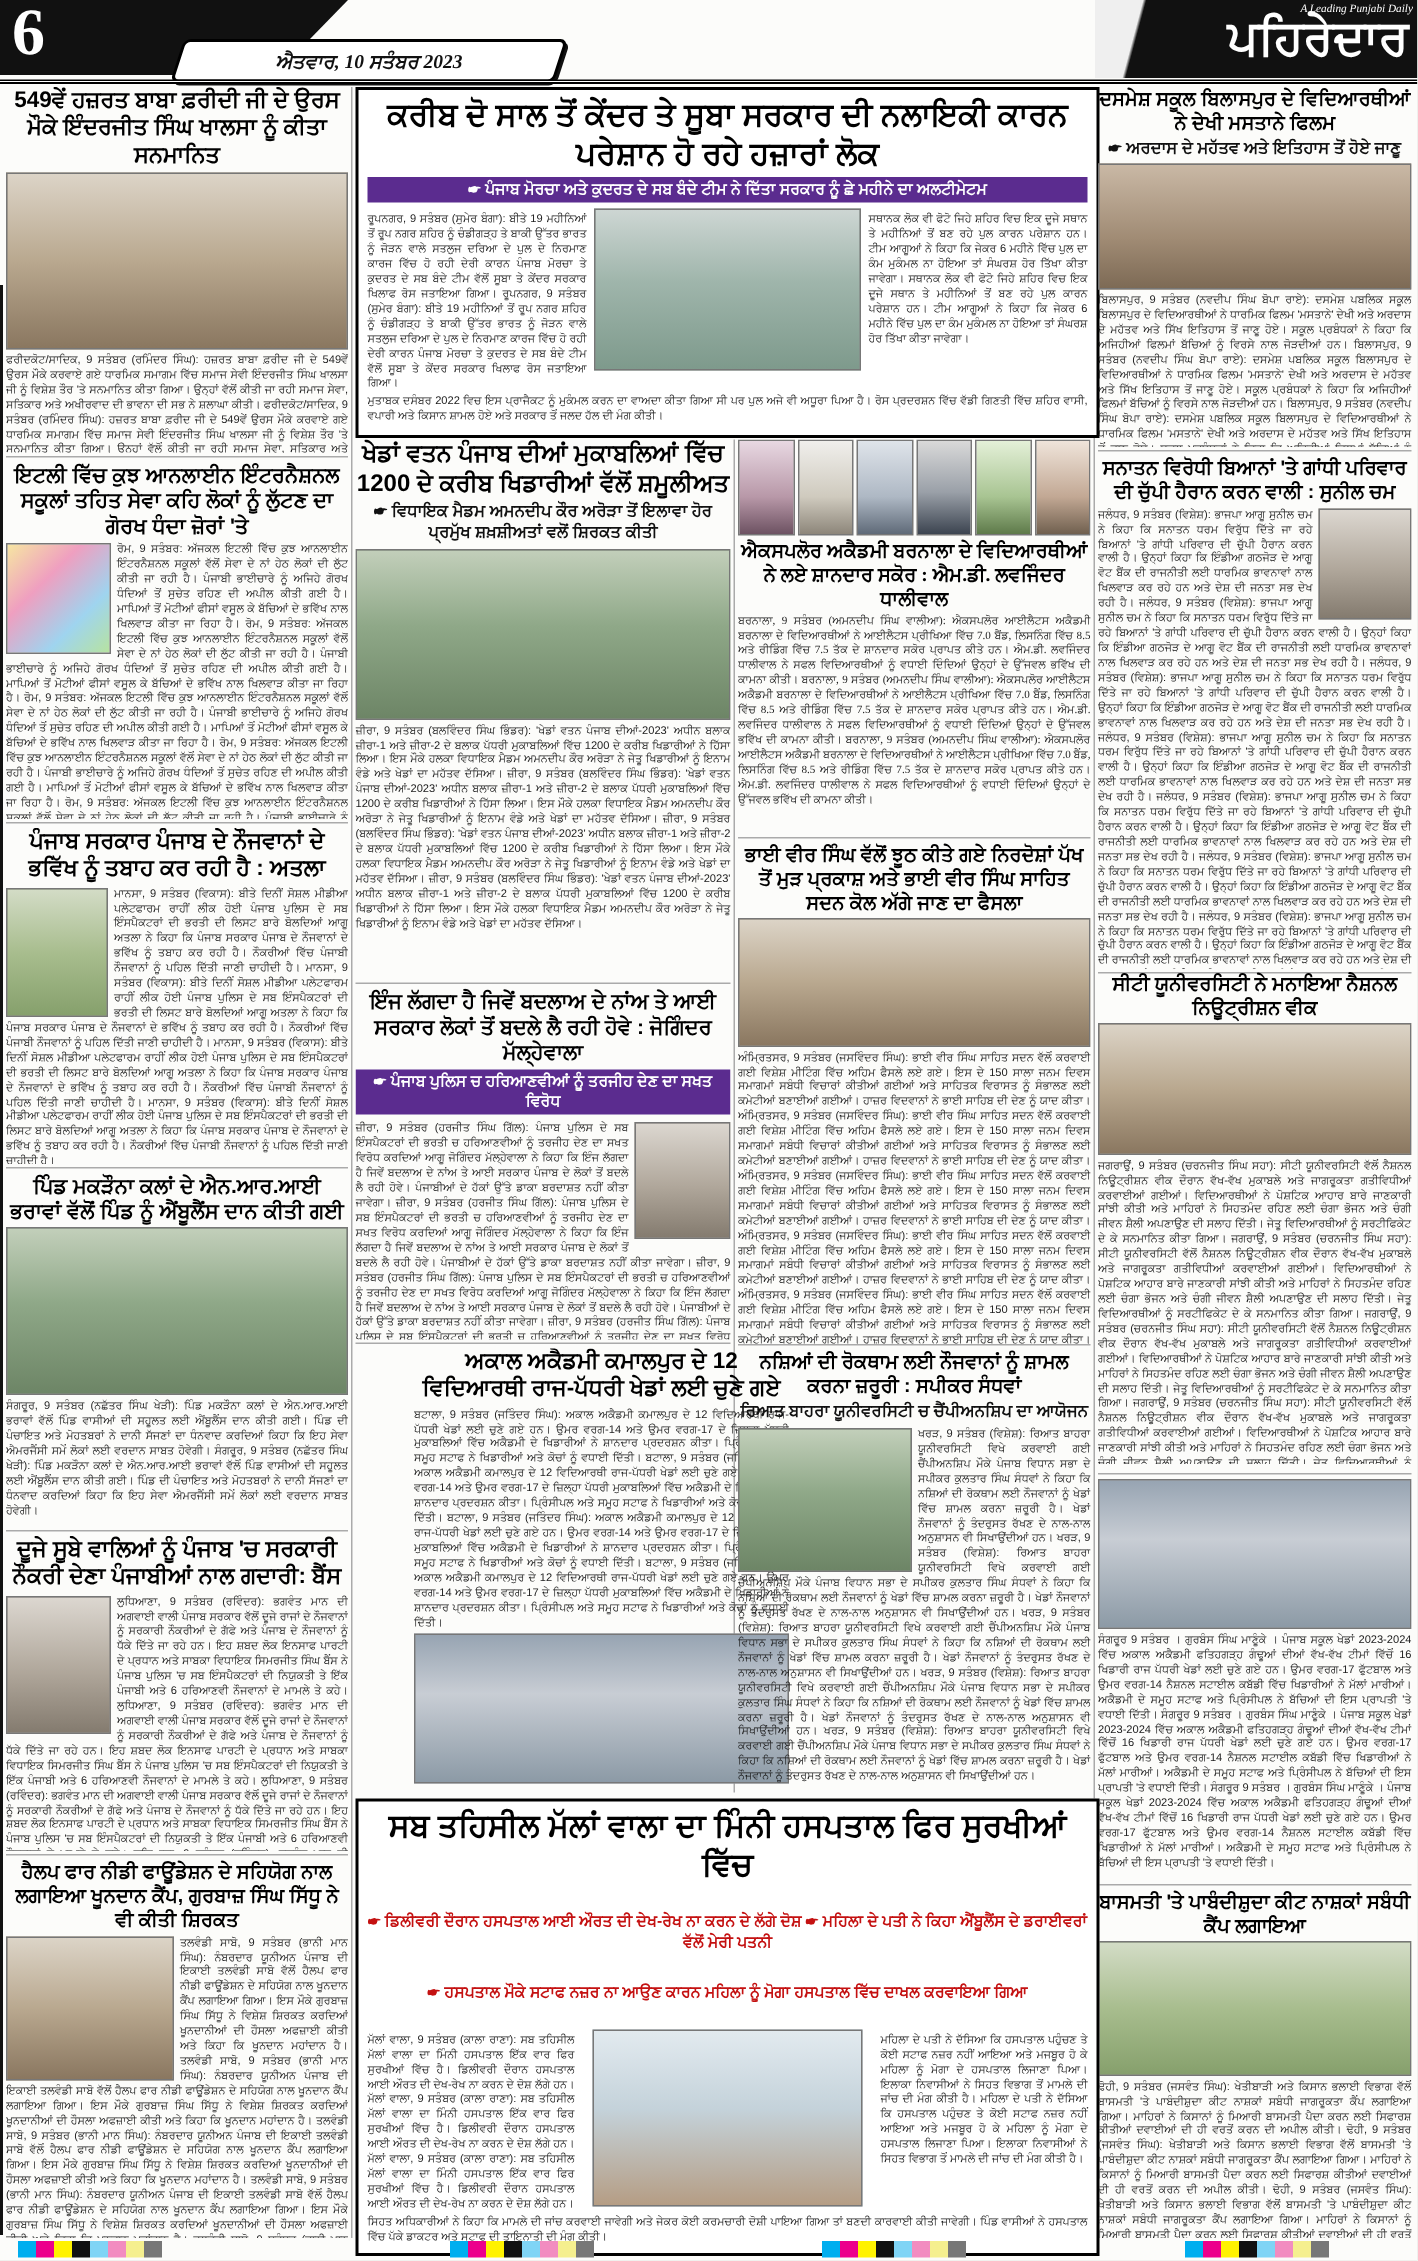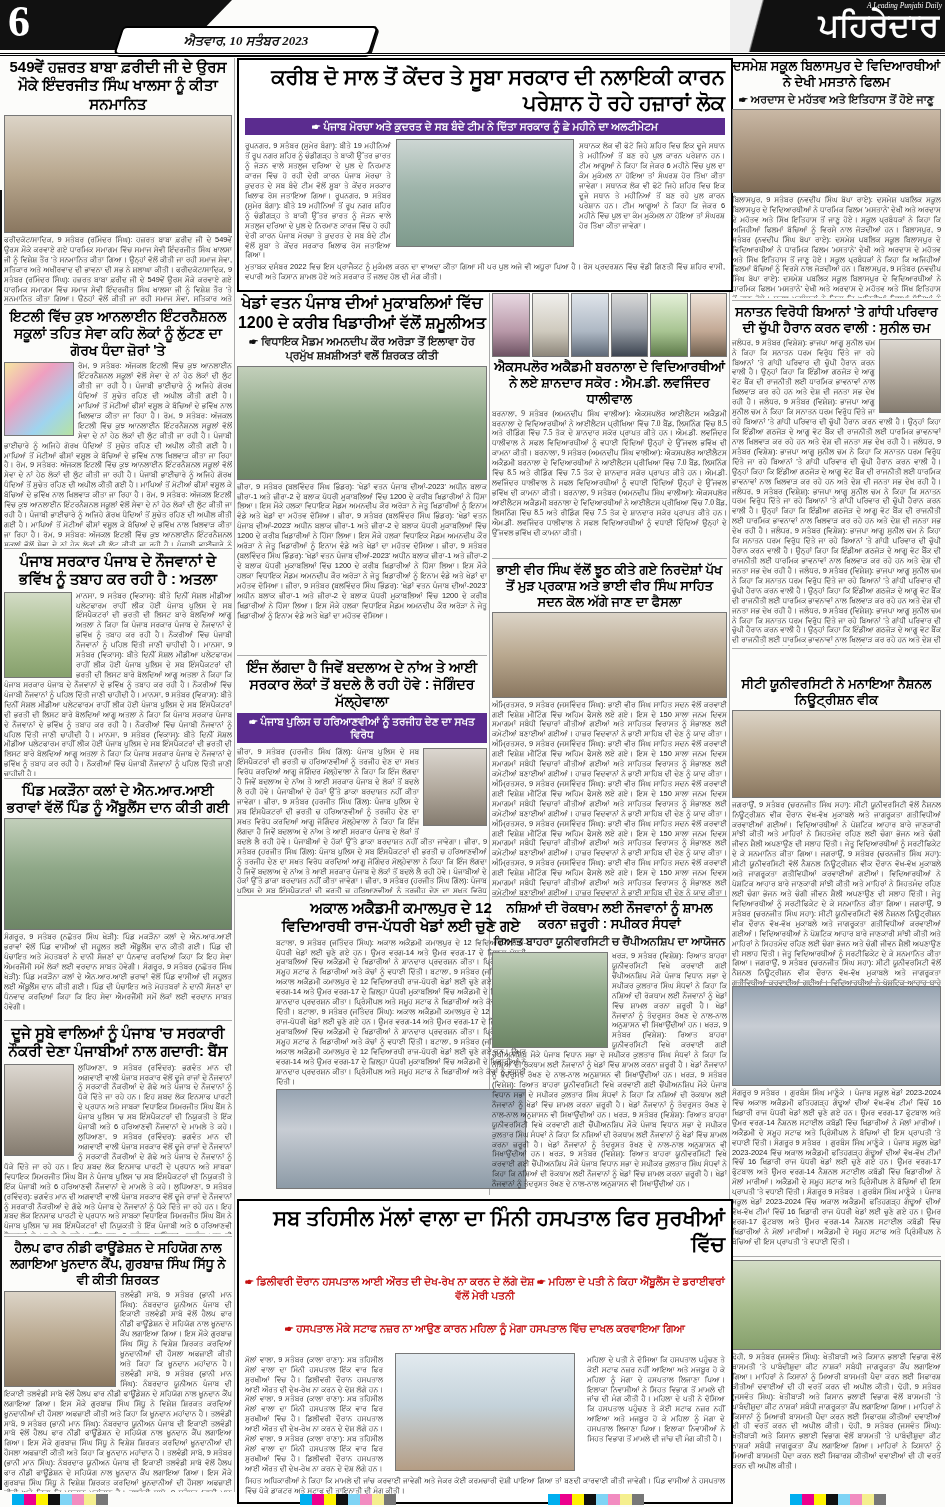--- a/index.html
+++ b/index.html
@@ -1,21 +1,21 @@
 <!DOCTYPE html>
 <html><head>
 <meta charset="utf-8">
 <style>
   html,body{margin:0;padding:0;background:#e8e8e4;}
   .page{position:relative;width:945px;height:1507px;margin:0 auto;background:#fcfcfa;
         font-family:"Liberation Sans",sans-serif;overflow:hidden;color:#111;}
   .art{position:absolute;overflow:hidden;}
   .boxed{border:2px solid #000;background:#fff;padding:4px 6px;}
   .hl{font-weight:700;text-align:center;line-height:1.22;margin:0 0 2px 0;color:#000;}
-  .sz21{font-size:21px;text-align:right;}
+  .sz21{font-size:21px;}
   .sz16{font-size:16px;}
   .sz15{font-size:15px;}
   .sz14{font-size:14px;}
   .sz13{font-size:13px;}
   .sub-purple{background:#5b2c8f;color:#fff;font-size:10.5px;font-weight:700;
               text-align:center;padding:2px 4px;margin:3px 0 4px 0;line-height:1.25;}
   .sub-plain{font-size:11px;font-weight:700;text-align:center;margin:1px 0 3px 0;line-height:1.3;}
   .sub-red{color:#c41111;font-size:10.5px;font-weight:700;text-align:center;margin:18px 0;line-height:1.35;}
   .body-txt{font-size:7.4px;line-height:1.34;text-align:justify;color:#1c1c1c;margin:2px 0 0 0;}
   .photo{border:1px solid #777;box-sizing:border-box;}
@@ -212,34 +212,35 @@
   <div class="hline" style="left:732px;top:300px;width:209px;"></div>
   <section class="art" style="left:732px;top:304px;width:209px;height:342px;">
     <h2 class="hl sz13">ਸਨਾਤਨ ਵਿਰੋਧੀ ਬਿਆਨਾਂ 'ਤੇ ਗਾਂਧੀ ਪਰਿਵਾਰ ਦੀ ਚੁੱਪੀ ਹੈਰਾਨ ਕਰਨ ਵਾਲੀ : ਸੁਨੀਲ ਚਮ</h2>
     <div>
       <div class="photo portrait float-r" style="width:62px;height:74px;"></div>
       <p class="body-txt">ਜਲੰਧਰ, 9 ਸਤੰਬਰ (ਵਿਸ਼ੇਸ਼): ਭਾਜਪਾ ਆਗੂ ਸੁਨੀਲ ਚਮ ਨੇ ਕਿਹਾ ਕਿ ਸਨਾਤਨ ਧਰਮ ਵਿਰੁੱਧ ਦਿੱਤੇ ਜਾ ਰਹੇ ਬਿਆਨਾਂ 'ਤੇ ਗਾਂਧੀ ਪਰਿਵਾਰ ਦੀ ਚੁੱਪੀ ਹੈਰਾਨ ਕਰਨ ਵਾਲੀ ਹੈ। ਉਨ੍ਹਾਂ ਕਿਹਾ ਕਿ ਇੰਡੀਆ ਗਠਜੋੜ ਦੇ ਆਗੂ ਵੋਟ ਬੈਂਕ ਦੀ ਰਾਜਨੀਤੀ ਲਈ ਧਾਰਮਿਕ ਭਾਵਨਾਵਾਂ ਨਾਲ ਖਿਲਵਾੜ ਕਰ ਰਹੇ ਹਨ ਅਤੇ ਦੇਸ਼ ਦੀ ਜਨਤਾ ਸਭ ਦੇਖ ਰਹੀ ਹੈ। ਜਲੰਧਰ, 9 ਸਤੰਬਰ (ਵਿਸ਼ੇਸ਼): ਭਾਜਪਾ ਆਗੂ ਸੁਨੀਲ ਚਮ ਨੇ ਕਿਹਾ ਕਿ ਸਨਾਤਨ ਧਰਮ ਵਿਰੁੱਧ ਦਿੱਤੇ ਜਾ ਰਹੇ ਬਿਆਨਾਂ 'ਤੇ ਗਾਂਧੀ ਪਰਿਵਾਰ ਦੀ ਚੁੱਪੀ ਹੈਰਾਨ ਕਰਨ ਵਾਲੀ ਹੈ। ਉਨ੍ਹਾਂ ਕਿਹਾ ਕਿ ਇੰਡੀਆ ਗਠਜੋੜ ਦੇ ਆਗੂ ਵੋਟ ਬੈਂਕ ਦੀ ਰਾਜਨੀਤੀ ਲਈ ਧਾਰਮਿਕ ਭਾਵਨਾਵਾਂ ਨਾਲ ਖਿਲਵਾੜ ਕਰ ਰਹੇ ਹਨ ਅਤੇ ਦੇਸ਼ ਦੀ ਜਨਤਾ ਸਭ ਦੇਖ ਰਹੀ ਹੈ। ਜਲੰਧਰ, 9 ਸਤੰਬਰ (ਵਿਸ਼ੇਸ਼): ਭਾਜਪਾ ਆਗੂ ਸੁਨੀਲ ਚਮ ਨੇ ਕਿਹਾ ਕਿ ਸਨਾਤਨ ਧਰਮ ਵਿਰੁੱਧ ਦਿੱਤੇ ਜਾ ਰਹੇ ਬਿਆਨਾਂ 'ਤੇ ਗਾਂਧੀ ਪਰਿਵਾਰ ਦੀ ਚੁੱਪੀ ਹੈਰਾਨ ਕਰਨ ਵਾਲੀ ਹੈ। ਉਨ੍ਹਾਂ ਕਿਹਾ ਕਿ ਇੰਡੀਆ ਗਠਜੋੜ ਦੇ ਆਗੂ ਵੋਟ ਬੈਂਕ ਦੀ ਰਾਜਨੀਤੀ ਲਈ ਧਾਰਮਿਕ ਭਾਵਨਾਵਾਂ ਨਾਲ ਖਿਲਵਾੜ ਕਰ ਰਹੇ ਹਨ ਅਤੇ ਦੇਸ਼ ਦੀ ਜਨਤਾ ਸਭ ਦੇਖ ਰਹੀ ਹੈ। ਜਲੰਧਰ, 9 ਸਤੰਬਰ (ਵਿਸ਼ੇਸ਼): ਭਾਜਪਾ ਆਗੂ ਸੁਨੀਲ ਚਮ ਨੇ ਕਿਹਾ ਕਿ ਸਨਾਤਨ ਧਰਮ ਵਿਰੁੱਧ ਦਿੱਤੇ ਜਾ ਰਹੇ ਬਿਆਨਾਂ 'ਤੇ ਗਾਂਧੀ ਪਰਿਵਾਰ ਦੀ ਚੁੱਪੀ ਹੈਰਾਨ ਕਰਨ ਵਾਲੀ ਹੈ। ਉਨ੍ਹਾਂ ਕਿਹਾ ਕਿ ਇੰਡੀਆ ਗਠਜੋੜ ਦੇ ਆਗੂ ਵੋਟ ਬੈਂਕ ਦੀ ਰਾਜਨੀਤੀ ਲਈ ਧਾਰਮਿਕ ਭਾਵਨਾਵਾਂ ਨਾਲ ਖਿਲਵਾੜ ਕਰ ਰਹੇ ਹਨ ਅਤੇ ਦੇਸ਼ ਦੀ ਜਨਤਾ ਸਭ ਦੇਖ ਰਹੀ ਹੈ। ਜਲੰਧਰ, 9 ਸਤੰਬਰ (ਵਿਸ਼ੇਸ਼): ਭਾਜਪਾ ਆਗੂ ਸੁਨੀਲ ਚਮ ਨੇ ਕਿਹਾ ਕਿ ਸਨਾਤਨ ਧਰਮ ਵਿਰੁੱਧ ਦਿੱਤੇ ਜਾ ਰਹੇ ਬਿਆਨਾਂ 'ਤੇ ਗਾਂਧੀ ਪਰਿਵਾਰ ਦੀ ਚੁੱਪੀ ਹੈਰਾਨ ਕਰਨ ਵਾਲੀ ਹੈ। ਉਨ੍ਹਾਂ ਕਿਹਾ ਕਿ ਇੰਡੀਆ ਗਠਜੋੜ ਦੇ ਆਗੂ ਵੋਟ ਬੈਂਕ ਦੀ ਰਾਜਨੀਤੀ ਲਈ ਧਾਰਮਿਕ ਭਾਵਨਾਵਾਂ ਨਾਲ ਖਿਲਵਾੜ ਕਰ ਰਹੇ ਹਨ ਅਤੇ ਦੇਸ਼ ਦੀ ਜਨਤਾ ਸਭ ਦੇਖ ਰਹੀ ਹੈ। ਜਲੰਧਰ, 9 ਸਤੰਬਰ (ਵਿਸ਼ੇਸ਼): ਭਾਜਪਾ ਆਗੂ ਸੁਨੀਲ ਚਮ ਨੇ ਕਿਹਾ ਕਿ ਸਨਾਤਨ ਧਰਮ ਵਿਰੁੱਧ ਦਿੱਤੇ ਜਾ ਰਹੇ ਬਿਆਨਾਂ 'ਤੇ ਗਾਂਧੀ ਪਰਿਵਾਰ ਦੀ ਚੁੱਪੀ ਹੈਰਾਨ ਕਰਨ ਵਾਲੀ ਹੈ। ਉਨ੍ਹਾਂ ਕਿਹਾ ਕਿ ਇੰਡੀਆ ਗਠਜੋੜ ਦੇ ਆਗੂ ਵੋਟ ਬੈਂਕ ਦੀ ਰਾਜਨੀਤੀ ਲਈ ਧਾਰਮਿਕ ਭਾਵਨਾਵਾਂ ਨਾਲ ਖਿਲਵਾੜ ਕਰ ਰਹੇ ਹਨ ਅਤੇ ਦੇਸ਼ ਦੀ ਜਨਤਾ ਸਭ ਦੇਖ ਰਹੀ ਹੈ। ਜਲੰਧਰ, 9 ਸਤੰਬਰ (ਵਿਸ਼ੇਸ਼): ਭਾਜਪਾ ਆਗੂ ਸੁਨੀਲ ਚਮ ਨੇ ਕਿਹਾ ਕਿ ਸਨਾਤਨ ਧਰਮ ਵਿਰੁੱਧ ਦਿੱਤੇ ਜਾ ਰਹੇ ਬਿਆਨਾਂ 'ਤੇ ਗਾਂਧੀ ਪਰਿਵਾਰ ਦੀ ਚੁੱਪੀ ਹੈਰਾਨ ਕਰਨ ਵਾਲੀ ਹੈ। ਉਨ੍ਹਾਂ ਕਿਹਾ ਕਿ ਇੰਡੀਆ ਗਠਜੋੜ ਦੇ ਆਗੂ ਵੋਟ ਬੈਂਕ ਦੀ ਰਾਜਨੀਤੀ ਲਈ ਧਾਰਮਿਕ ਭਾਵਨਾਵਾਂ ਨਾਲ ਖਿਲਵਾੜ ਕਰ ਰਹੇ ਹਨ ਅਤੇ ਦੇਸ਼ ਦੀ ਜਨਤਾ ਸਭ ਦੇਖ ਰਹੀ ਹੈ। ਜਲੰਧਰ, 9 ਸਤੰਬਰ (ਵਿਸ਼ੇਸ਼): ਭਾਜਪਾ ਆਗੂ ਸੁਨੀਲ ਚਮ ਨੇ ਕਿਹਾ ਕਿ ਸਨਾਤਨ ਧਰਮ ਵਿਰੁੱਧ ਦਿੱਤੇ ਜਾ ਰਹੇ ਬਿਆਨਾਂ 'ਤੇ ਗਾਂਧੀ ਪਰਿਵਾਰ ਦੀ ਚੁੱਪੀ ਹੈਰਾਨ ਕਰਨ ਵਾਲੀ ਹੈ। ਉਨ੍ਹਾਂ ਕਿਹਾ ਕਿ ਇੰਡੀਆ ਗਠਜੋੜ ਦੇ ਆਗੂ ਵੋਟ ਬੈਂਕ ਦੀ ਰਾਜਨੀਤੀ ਲਈ ਧਾਰਮਿਕ ਭਾਵਨਾਵਾਂ ਨਾਲ ਖਿਲਵਾੜ ਕਰ ਰਹੇ ਹਨ ਅਤੇ ਦੇਸ਼ ਦੀ ਜਨਤਾ ਸਭ ਦੇਖ ਰਹੀ ਹੈ।</p>
     </div>
   </section>
 
   <div class="hline" style="left:732px;top:648px;width:209px;"></div>
-  <section class="art" style="left:732px;top:676px;width:209px;height:328px;">
+  <section class="art" style="left:732px;top:648px;width:209px;height:328px;">
     <h2 class="hl sz13">ਸੀਟੀ ਯੂਨੀਵਰਸਿਟੀ ਨੇ ਮਨਾਇਆ ਨੈਸ਼ਨਲ ਨਿਊਟ੍ਰੀਸ਼ਨ ਵੀਕ</h2>
     <div class="photo ph-indoor crowd" style="height:88px;"></div>
     <p class="body-txt">ਜਗਰਾਉਂ, 9 ਸਤੰਬਰ (ਚਰਨਜੀਤ ਸਿੰਘ ਸਹਾ): ਸੀਟੀ ਯੂਨੀਵਰਸਿਟੀ ਵੱਲੋਂ ਨੈਸ਼ਨਲ ਨਿਊਟ੍ਰੀਸ਼ਨ ਵੀਕ ਦੌਰਾਨ ਵੱਖ-ਵੱਖ ਮੁਕਾਬਲੇ ਅਤੇ ਜਾਗਰੂਕਤਾ ਗਤੀਵਿਧੀਆਂ ਕਰਵਾਈਆਂ ਗਈਆਂ। ਵਿਦਿਆਰਥੀਆਂ ਨੇ ਪੋਸ਼ਟਿਕ ਆਹਾਰ ਬਾਰੇ ਜਾਣਕਾਰੀ ਸਾਂਝੀ ਕੀਤੀ ਅਤੇ ਮਾਹਿਰਾਂ ਨੇ ਸਿਹਤਮੰਦ ਰਹਿਣ ਲਈ ਚੰਗਾ ਭੋਜਨ ਅਤੇ ਚੰਗੀ ਜੀਵਨ ਸ਼ੈਲੀ ਅਪਣਾਉਣ ਦੀ ਸਲਾਹ ਦਿੱਤੀ। ਜੇਤੂ ਵਿਦਿਆਰਥੀਆਂ ਨੂੰ ਸਰਟੀਫਿਕੇਟ ਦੇ ਕੇ ਸਨਮਾਨਿਤ ਕੀਤਾ ਗਿਆ। ਜਗਰਾਉਂ, 9 ਸਤੰਬਰ (ਚਰਨਜੀਤ ਸਿੰਘ ਸਹਾ): ਸੀਟੀ ਯੂਨੀਵਰਸਿਟੀ ਵੱਲੋਂ ਨੈਸ਼ਨਲ ਨਿਊਟ੍ਰੀਸ਼ਨ ਵੀਕ ਦੌਰਾਨ ਵੱਖ-ਵੱਖ ਮੁਕਾਬਲੇ ਅਤੇ ਜਾਗਰੂਕਤਾ ਗਤੀਵਿਧੀਆਂ ਕਰਵਾਈਆਂ ਗਈਆਂ। ਵਿਦਿਆਰਥੀਆਂ ਨੇ ਪੋਸ਼ਟਿਕ ਆਹਾਰ ਬਾਰੇ ਜਾਣਕਾਰੀ ਸਾਂਝੀ ਕੀਤੀ ਅਤੇ ਮਾਹਿਰਾਂ ਨੇ ਸਿਹਤਮੰਦ ਰਹਿਣ ਲਈ ਚੰਗਾ ਭੋਜਨ ਅਤੇ ਚੰਗੀ ਜੀਵਨ ਸ਼ੈਲੀ ਅਪਣਾਉਣ ਦੀ ਸਲਾਹ ਦਿੱਤੀ। ਜੇਤੂ ਵਿਦਿਆਰਥੀਆਂ ਨੂੰ ਸਰਟੀਫਿਕੇਟ ਦੇ ਕੇ ਸਨਮਾਨਿਤ ਕੀਤਾ ਗਿਆ। ਜਗਰਾਉਂ, 9 ਸਤੰਬਰ (ਚਰਨਜੀਤ ਸਿੰਘ ਸਹਾ): ਸੀਟੀ ਯੂਨੀਵਰਸਿਟੀ ਵੱਲੋਂ ਨੈਸ਼ਨਲ ਨਿਊਟ੍ਰੀਸ਼ਨ ਵੀਕ ਦੌਰਾਨ ਵੱਖ-ਵੱਖ ਮੁਕਾਬਲੇ ਅਤੇ ਜਾਗਰੂਕਤਾ ਗਤੀਵਿਧੀਆਂ ਕਰਵਾਈਆਂ ਗਈਆਂ। ਵਿਦਿਆਰਥੀਆਂ ਨੇ ਪੋਸ਼ਟਿਕ ਆਹਾਰ ਬਾਰੇ ਜਾਣਕਾਰੀ ਸਾਂਝੀ ਕੀਤੀ ਅਤੇ ਮਾਹਿਰਾਂ ਨੇ ਸਿਹਤਮੰਦ ਰਹਿਣ ਲਈ ਚੰਗਾ ਭੋਜਨ ਅਤੇ ਚੰਗੀ ਜੀਵਨ ਸ਼ੈਲੀ ਅਪਣਾਉਣ ਦੀ ਸਲਾਹ ਦਿੱਤੀ। ਜੇਤੂ ਵਿਦਿਆਰਥੀਆਂ ਨੂੰ ਸਰਟੀਫਿਕੇਟ ਦੇ ਕੇ ਸਨਮਾਨਿਤ ਕੀਤਾ ਗਿਆ। ਜਗਰਾਉਂ, 9 ਸਤੰਬਰ (ਚਰਨਜੀਤ ਸਿੰਘ ਸਹਾ): ਸੀਟੀ ਯੂਨੀਵਰਸਿਟੀ ਵੱਲੋਂ ਨੈਸ਼ਨਲ ਨਿਊਟ੍ਰੀਸ਼ਨ ਵੀਕ ਦੌਰਾਨ ਵੱਖ-ਵੱਖ ਮੁਕਾਬਲੇ ਅਤੇ ਜਾਗਰੂਕਤਾ ਗਤੀਵਿਧੀਆਂ ਕਰਵਾਈਆਂ ਗਈਆਂ। ਵਿਦਿਆਰਥੀਆਂ ਨੇ ਪੋਸ਼ਟਿਕ ਆਹਾਰ ਬਾਰੇ ਜਾਣਕਾਰੀ ਸਾਂਝੀ ਕੀਤੀ ਅਤੇ ਮਾਹਿਰਾਂ ਨੇ ਸਿਹਤਮੰਦ ਰਹਿਣ ਲਈ ਚੰਗਾ ਭੋਜਨ ਅਤੇ ਚੰਗੀ ਜੀਵਨ ਸ਼ੈਲੀ ਅਪਣਾਉਣ ਦੀ ਸਲਾਹ ਦਿੱਤੀ। ਜੇਤੂ ਵਿਦਿਆਰਥੀਆਂ ਨੂੰ ਸਰਟੀਫਿਕੇਟ ਦੇ ਕੇ ਸਨਮਾਨਿਤ ਕੀਤਾ ਗਿਆ। ਜਗਰਾਉਂ, 9 ਸਤੰਬਰ (ਚਰਨਜੀਤ ਸਿੰਘ ਸਹਾ): ਸੀਟੀ ਯੂਨੀਵਰਸਿਟੀ ਵੱਲੋਂ ਨੈਸ਼ਨਲ ਨਿਊਟ੍ਰੀਸ਼ਨ ਵੀਕ ਦੌਰਾਨ ਵੱਖ-ਵੱਖ ਮੁਕਾਬਲੇ ਅਤੇ ਜਾਗਰੂਕਤਾ ਗਤੀਵਿਧੀਆਂ ਕਰਵਾਈਆਂ ਗਈਆਂ। ਵਿਦਿਆਰਥੀਆਂ ਨੇ ਪੋਸ਼ਟਿਕ ਆਹਾਰ ਬਾਰੇ ਜਾਣਕਾਰੀ ਸਾਂਝੀ ਕੀਤੀ ਅਤੇ ਮਾਹਿਰਾਂ ਨੇ ਸਿਹਤਮੰਦ ਰਹਿਣ ਲਈ ਚੰਗਾ ਭੋਜਨ ਅਤੇ ਚੰਗੀ ਜੀਵਨ ਸ਼ੈਲੀ ਅਪਣਾਉਣ ਦੀ ਸਲਾਹ ਦਿੱਤੀ। ਜੇਤੂ ਵਿਦਿਆਰਥੀਆਂ ਨੂੰ ਸਰਟੀਫਿਕੇਟ ਦੇ ਕੇ ਸਨਮਾਨਿਤ ਕੀਤਾ ਗਿਆ। ਜਗਰਾਉਂ, 9 ਸਤੰਬਰ (ਚਰਨਜੀਤ ਸਿੰਘ ਸਹਾ): ਸੀਟੀ ਯੂਨੀਵਰਸਿਟੀ ਵੱਲੋਂ ਨੈਸ਼ਨਲ ਨਿਊਟ੍ਰੀਸ਼ਨ ਵੀਕ ਦੌਰਾਨ ਵੱਖ-ਵੱਖ ਮੁਕਾਬਲੇ ਅਤੇ ਜਾਗਰੂਕਤਾ ਗਤੀਵਿਧੀਆਂ ਕਰਵਾਈਆਂ ਗਈਆਂ। ਵਿਦਿਆਰਥੀਆਂ ਨੇ ਪੋਸ਼ਟਿਕ ਆਹਾਰ ਬਾਰੇ ਜਾਣਕਾਰੀ ਸਾਂਝੀ ਕੀਤੀ ਅਤੇ ਮਾਹਿਰਾਂ ਨੇ ਸਿਹਤਮੰਦ ਰਹਿਣ ਲਈ ਚੰਗਾ ਭੋਜਨ ਅਤੇ ਚੰਗੀ ਜੀਵਨ ਸ਼ੈਲੀ ਅਪਣਾਉਣ ਦੀ ਸਲਾਹ ਦਿੱਤੀ। ਜੇਤੂ ਵਿਦਿਆਰਥੀਆਂ ਨੂੰ ਸਰਟੀਫਿਕੇਟ ਦੇ ਕੇ ਸਨਮਾਨਿਤ ਕੀਤਾ ਗਿਆ। ਜਗਰਾਉਂ, 9 ਸਤੰਬਰ (ਚਰਨਜੀਤ ਸਿੰਘ ਸਹਾ): ਸੀਟੀ ਯੂਨੀਵਰਸਿਟੀ ਵੱਲੋਂ ਨੈਸ਼ਨਲ ਨਿਊਟ੍ਰੀਸ਼ਨ ਵੀਕ ਦੌਰਾਨ ਵੱਖ-ਵੱਖ ਮੁਕਾਬਲੇ ਅਤੇ ਜਾਗਰੂਕਤਾ ਗਤੀਵਿਧੀਆਂ ਕਰਵਾਈਆਂ ਗਈਆਂ। ਵਿਦਿਆਰਥੀਆਂ ਨੇ ਪੋਸ਼ਟਿਕ ਆਹਾਰ ਬਾਰੇ ਜਾਣਕਾਰੀ ਸਾਂਝੀ ਕੀਤੀ ਅਤੇ ਮਾਹਿਰਾਂ ਨੇ ਸਿਹਤਮੰਦ ਰਹਿਣ ਲਈ ਚੰਗਾ ਭੋਜਨ ਅਤੇ ਚੰਗੀ ਜੀਵਨ ਸ਼ੈਲੀ ਅਪਣਾਉਣ ਦੀ ਸਲਾਹ ਦਿੱਤੀ। ਜੇਤੂ ਵਿਦਿਆਰਥੀਆਂ ਨੂੰ ਸਰਟੀਫਿਕੇਟ ਦੇ ਕੇ ਸਨਮਾਨਿਤ ਕੀਤਾ ਗਿਆ।</p>
   </section>
 
   <div class="hline" style="left:732px;top:982px;width:209px;"></div>
   <section class="art" style="left:732px;top:986px;width:209px;height:268px;">
     <div class="photo ph-classroom crowd" style="height:100px;"></div>
     <p class="body-txt">ਸੰਗਰੂਰ 9 ਸਤੰਬਰ । ਗੁਰਬੰਸ ਸਿੰਘ ਮਾਣੂੰਕੇ । ਪੰਜਾਬ ਸਕੂਲ ਖੇਡਾਂ 2023-2024 ਵਿੱਚ ਅਕਾਲ ਅਕੈਡਮੀ ਫਤਿਹਗੜ੍ਹ ਗੰਢੂਆਂ ਦੀਆਂ ਵੱਖ-ਵੱਖ ਟੀਮਾਂ ਵਿੱਚੋਂ 16 ਖਿਡਾਰੀ ਰਾਜ ਪੱਧਰੀ ਖੇਡਾਂ ਲਈ ਚੁਣੇ ਗਏ ਹਨ। ਉਮਰ ਵਰਗ-17 ਫੁੱਟਬਾਲ ਅਤੇ ਉਮਰ ਵਰਗ-14 ਨੈਸ਼ਨਲ ਸਟਾਈਲ ਕਬੱਡੀ ਵਿੱਚ ਖਿਡਾਰੀਆਂ ਨੇ ਮੱਲਾਂ ਮਾਰੀਆਂ। ਅਕੈਡਮੀ ਦੇ ਸਮੂਹ ਸਟਾਫ ਅਤੇ ਪ੍ਰਿੰਸੀਪਲ ਨੇ ਬੱਚਿਆਂ ਦੀ ਇਸ ਪ੍ਰਾਪਤੀ 'ਤੇ ਵਧਾਈ ਦਿੱਤੀ। ਸੰਗਰੂਰ 9 ਸਤੰਬਰ । ਗੁਰਬੰਸ ਸਿੰਘ ਮਾਣੂੰਕੇ । ਪੰਜਾਬ ਸਕੂਲ ਖੇਡਾਂ 2023-2024 ਵਿੱਚ ਅਕਾਲ ਅਕੈਡਮੀ ਫਤਿਹਗੜ੍ਹ ਗੰਢੂਆਂ ਦੀਆਂ ਵੱਖ-ਵੱਖ ਟੀਮਾਂ ਵਿੱਚੋਂ 16 ਖਿਡਾਰੀ ਰਾਜ ਪੱਧਰੀ ਖੇਡਾਂ ਲਈ ਚੁਣੇ ਗਏ ਹਨ। ਉਮਰ ਵਰਗ-17 ਫੁੱਟਬਾਲ ਅਤੇ ਉਮਰ ਵਰਗ-14 ਨੈਸ਼ਨਲ ਸਟਾਈਲ ਕਬੱਡੀ ਵਿੱਚ ਖਿਡਾਰੀਆਂ ਨੇ ਮੱਲਾਂ ਮਾਰੀਆਂ। ਅਕੈਡਮੀ ਦੇ ਸਮੂਹ ਸਟਾਫ ਅਤੇ ਪ੍ਰਿੰਸੀਪਲ ਨੇ ਬੱਚਿਆਂ ਦੀ ਇਸ ਪ੍ਰਾਪਤੀ 'ਤੇ ਵਧਾਈ ਦਿੱਤੀ। ਸੰਗਰੂਰ 9 ਸਤੰਬਰ । ਗੁਰਬੰਸ ਸਿੰਘ ਮਾਣੂੰਕੇ । ਪੰਜਾਬ ਸਕੂਲ ਖੇਡਾਂ 2023-2024 ਵਿੱਚ ਅਕਾਲ ਅਕੈਡਮੀ ਫਤਿਹਗੜ੍ਹ ਗੰਢੂਆਂ ਦੀਆਂ ਵੱਖ-ਵੱਖ ਟੀਮਾਂ ਵਿੱਚੋਂ 16 ਖਿਡਾਰੀ ਰਾਜ ਪੱਧਰੀ ਖੇਡਾਂ ਲਈ ਚੁਣੇ ਗਏ ਹਨ। ਉਮਰ ਵਰਗ-17 ਫੁੱਟਬਾਲ ਅਤੇ ਉਮਰ ਵਰਗ-14 ਨੈਸ਼ਨਲ ਸਟਾਈਲ ਕਬੱਡੀ ਵਿੱਚ ਖਿਡਾਰੀਆਂ ਨੇ ਮੱਲਾਂ ਮਾਰੀਆਂ। ਅਕੈਡਮੀ ਦੇ ਸਮੂਹ ਸਟਾਫ ਅਤੇ ਪ੍ਰਿੰਸੀਪਲ ਨੇ ਬੱਚਿਆਂ ਦੀ ਇਸ ਪ੍ਰਾਪਤੀ 'ਤੇ ਵਧਾਈ ਦਿੱਤੀ।</p>
   </section>
 
   <div class="hline" style="left:732px;top:1256px;width:209px;"></div>
   <section class="art" style="left:732px;top:1260px;width:209px;height:232px;">
+    <h2 class="hl sz13">ਬਾਸਮਤੀ 'ਤੇ ਪਾਬੰਦੀਸ਼ੁਦਾ ਕੀਟ ਨਾਸ਼ਕਾਂ ਸਬੰਧੀ ਕੈਂਪ ਲਗਾਇਆ</h2>
     <div class="photo ph-field crowd" style="height:90px;"></div>
     <p class="body-txt">ਢੋਹੀ, 9 ਸਤੰਬਰ (ਜਸਵੰਤ ਸਿੰਘ): ਖੇਤੀਬਾੜੀ ਅਤੇ ਕਿਸਾਨ ਭਲਾਈ ਵਿਭਾਗ ਵੱਲੋਂ ਬਾਸਮਤੀ 'ਤੇ ਪਾਬੰਦੀਸ਼ੁਦਾ ਕੀਟ ਨਾਸ਼ਕਾਂ ਸਬੰਧੀ ਜਾਗਰੂਕਤਾ ਕੈਂਪ ਲਗਾਇਆ ਗਿਆ। ਮਾਹਿਰਾਂ ਨੇ ਕਿਸਾਨਾਂ ਨੂੰ ਮਿਆਰੀ ਬਾਸਮਤੀ ਪੈਦਾ ਕਰਨ ਲਈ ਸਿਫਾਰਸ਼ ਕੀਤੀਆਂ ਦਵਾਈਆਂ ਦੀ ਹੀ ਵਰਤੋਂ ਕਰਨ ਦੀ ਅਪੀਲ ਕੀਤੀ। ਢੋਹੀ, 9 ਸਤੰਬਰ (ਜਸਵੰਤ ਸਿੰਘ): ਖੇਤੀਬਾੜੀ ਅਤੇ ਕਿਸਾਨ ਭਲਾਈ ਵਿਭਾਗ ਵੱਲੋਂ ਬਾਸਮਤੀ 'ਤੇ ਪਾਬੰਦੀਸ਼ੁਦਾ ਕੀਟ ਨਾਸ਼ਕਾਂ ਸਬੰਧੀ ਜਾਗਰੂਕਤਾ ਕੈਂਪ ਲਗਾਇਆ ਗਿਆ। ਮਾਹਿਰਾਂ ਨੇ ਕਿਸਾਨਾਂ ਨੂੰ ਮਿਆਰੀ ਬਾਸਮਤੀ ਪੈਦਾ ਕਰਨ ਲਈ ਸਿਫਾਰਸ਼ ਕੀਤੀਆਂ ਦਵਾਈਆਂ ਦੀ ਹੀ ਵਰਤੋਂ ਕਰਨ ਦੀ ਅਪੀਲ ਕੀਤੀ। ਢੋਹੀ, 9 ਸਤੰਬਰ (ਜਸਵੰਤ ਸਿੰਘ): ਖੇਤੀਬਾੜੀ ਅਤੇ ਕਿਸਾਨ ਭਲਾਈ ਵਿਭਾਗ ਵੱਲੋਂ ਬਾਸਮਤੀ 'ਤੇ ਪਾਬੰਦੀਸ਼ੁਦਾ ਕੀਟ ਨਾਸ਼ਕਾਂ ਸਬੰਧੀ ਜਾਗਰੂਕਤਾ ਕੈਂਪ ਲਗਾਇਆ ਗਿਆ। ਮਾਹਿਰਾਂ ਨੇ ਕਿਸਾਨਾਂ ਨੂੰ ਮਿਆਰੀ ਬਾਸਮਤੀ ਪੈਦਾ ਕਰਨ ਲਈ ਸਿਫਾਰਸ਼ ਕੀਤੀਆਂ ਦਵਾਈਆਂ ਦੀ ਹੀ ਵਰਤੋਂ ਕਰਨ ਦੀ ਅਪੀਲ ਕੀਤੀ।</p>
   </section>
 
   <section class="art boxed" style="left:237px;top:1199px;width:480px;height:293px;">
     <h2 class="hl sz21">ਸਬ ਤਹਿਸੀਲ ਮੱਲਾਂ ਵਾਲਾ ਦਾ ਮਿੰਨੀ ਹਸਪਤਾਲ ਫਿਰ ਸੁਰਖੀਆਂ ਵਿੱਚ</h2>
     <div class="sub-red">☛ ਡਿਲੀਵਰੀ ਦੌਰਾਨ ਹਸਪਤਾਲ ਆਈ ਔਰਤ ਦੀ ਦੇਖ-ਰੇਖ ਨਾ ਕਰਨ ਦੇ ਲੱਗੇ ਦੋਸ਼ ☛ ਮਹਿਲਾ ਦੇ ਪਤੀ ਨੇ ਕਿਹਾ ਐਂਬੂਲੈਂਸ ਦੇ ਡਰਾਈਵਰਾਂ ਵੱਲੋਂ ਮੇਰੀ ਪਤਨੀ</div>
     <div class="sub-red">☛ ਹਸਪਤਾਲ ਮੌਕੇ ਸਟਾਫ ਨਜ਼ਰ ਨਾ ਆਉਣ ਕਾਰਨ ਮਹਿਲਾ ਨੂੰ ਮੋਗਾ ਹਸਪਤਾਲ ਵਿੱਚ ਦਾਖਲ ਕਰਵਾਇਆ ਗਿਆ</div>
     <div class="cols" style="margin-top:3px;gap:12px;">
       <p class="body-txt" style="width:148px;">ਮੱਲਾਂ ਵਾਲਾ, 9 ਸਤੰਬਰ (ਕਾਲਾ ਰਾਣਾ): ਸਬ ਤਹਿਸੀਲ ਮੱਲਾਂ ਵਾਲਾ ਦਾ ਮਿੰਨੀ ਹਸਪਤਾਲ ਇੱਕ ਵਾਰ ਫਿਰ ਸੁਰਖੀਆਂ ਵਿੱਚ ਹੈ। ਡਿਲੀਵਰੀ ਦੌਰਾਨ ਹਸਪਤਾਲ ਆਈ ਔਰਤ ਦੀ ਦੇਖ-ਰੇਖ ਨਾ ਕਰਨ ਦੇ ਦੋਸ਼ ਲੱਗੇ ਹਨ। ਮੱਲਾਂ ਵਾਲਾ, 9 ਸਤੰਬਰ (ਕਾਲਾ ਰਾਣਾ): ਸਬ ਤਹਿਸੀਲ ਮੱਲਾਂ ਵਾਲਾ ਦਾ ਮਿੰਨੀ ਹਸਪਤਾਲ ਇੱਕ ਵਾਰ ਫਿਰ ਸੁਰਖੀਆਂ ਵਿੱਚ ਹੈ। ਡਿਲੀਵਰੀ ਦੌਰਾਨ ਹਸਪਤਾਲ ਆਈ ਔਰਤ ਦੀ ਦੇਖ-ਰੇਖ ਨਾ ਕਰਨ ਦੇ ਦੋਸ਼ ਲੱਗੇ ਹਨ। ਮੱਲਾਂ ਵਾਲਾ, 9 ਸਤੰਬਰ (ਕਾਲਾ ਰਾਣਾ): ਸਬ ਤਹਿਸੀਲ ਮੱਲਾਂ ਵਾਲਾ ਦਾ ਮਿੰਨੀ ਹਸਪਤਾਲ ਇੱਕ ਵਾਰ ਫਿਰ ਸੁਰਖੀਆਂ ਵਿੱਚ ਹੈ। ਡਿਲੀਵਰੀ ਦੌਰਾਨ ਹਸਪਤਾਲ ਆਈ ਔਰਤ ਦੀ ਦੇਖ-ਰੇਖ ਨਾ ਕਰਨ ਦੇ ਦੋਸ਼ ਲੱਗੇ ਹਨ।</p>

